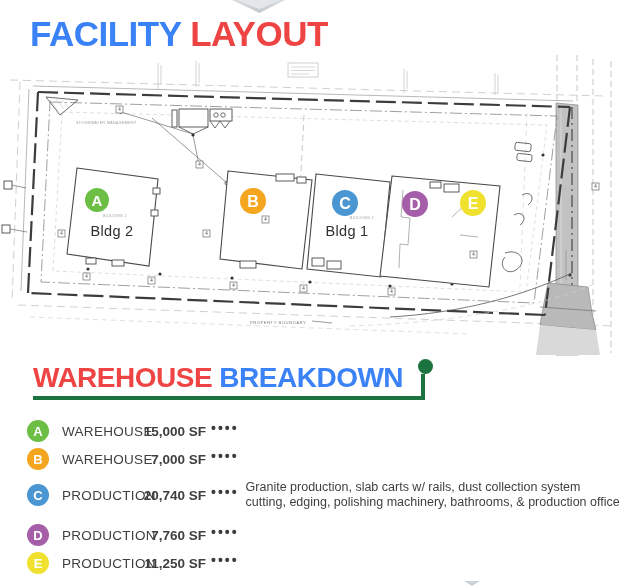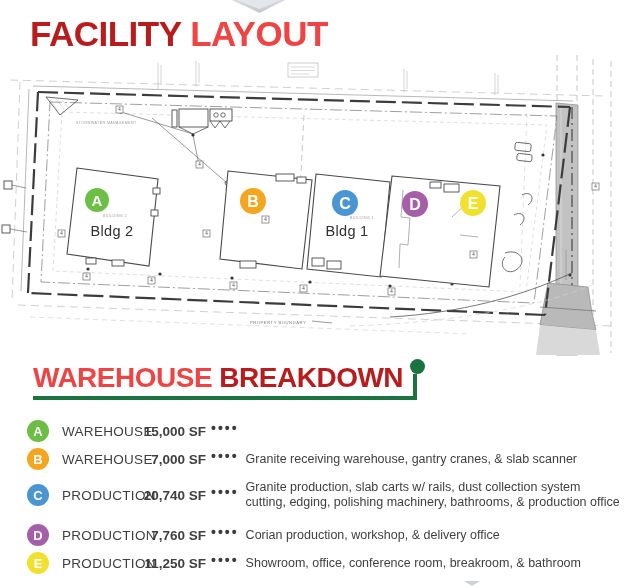--- a/index.html
+++ b/index.html
@@ -9,21 +9,21 @@
   }
   
   .chevron{position:absolute;left:232px;top:0;width:53px;height:13px;
     background:linear-gradient(180deg,#d7dbdf 0%,#c3c8ce 100%);
     clip-path:polygon(0 0,100% 0,52% 100%);}
   .chevron-inner{position:absolute;left:4px;top:0;width:45px;height:9px;
     background:#e4e7ea;clip-path:polygon(0 0,100% 0,52% 100%);}
   
   .page-title{position:absolute;left:30px;top:14px;font-size:35px;font-weight:bold;
     letter-spacing:-0.5px;white-space:nowrap;}
-  .t-green{color:#b91c1c;margin-top:48px;}
+  .t-green{color:#3b82f6;margin-top:48px;}
   .t-dark{color:#ef4444;}
   
   .plan-wrap{position:absolute;left:0;top:55px;width:626px;height:302px;}
   svg text{font-family:"Liberation Sans", sans-serif;}
   .f1{stroke:#c4c4c4;stroke-width:.8;stroke-dasharray:8 5;}
   .f2{stroke:#b9b9b9;stroke-width:.8;stroke-dasharray:6 4;}
   .f3{stroke:#d2d2d2;stroke-width:.7;stroke-dasharray:5 4;fill:none;}
   .s1{stroke:#9a9a9a;stroke-width:.7;}
   .b1{stroke:#3c3c3c;stroke-width:2.2;stroke-dasharray:20 6;fill:none;}
   .i1{stroke:#878787;stroke-width:.8;stroke-dasharray:12 3 2 3;fill:none;}
@@ -35,21 +35,21 @@
   .ld{stroke:#555;stroke-width:.6;}
   .ld8{stroke:#555;stroke-width:.8;fill:none;}
   .jd{fill:#333;}
   .co rect{fill:#fff;stroke:#6a6a6a;stroke-width:.7;}
   .co text{font-size:4.5px;fill:#444;text-anchor:middle;}
   .tinylbl{fill:#9c9c9c;letter-spacing:.4px;}
   .marker-letter{fill:#ffffff;font-weight:bold;text-anchor:middle;}
   
   .bd-header{position:absolute;left:33px;top:362px;font-size:28px;font-weight:bold;
     letter-spacing:-0.5px;white-space:nowrap;display:inline-block;
-    padding:0 10px 2px 0;border-bottom:4px solid #1B7440;}
+    padding:0 18px 2px 0;border-bottom:4px solid #1B7440;}
   .bd-riser{position:absolute;right:-4px;bottom:-4px;width:4px;height:26px;background:#1B7440;}
   .bd-dot{position:absolute;right:-12px;top:-3px;width:15px;height:15px;border-radius:50%;background:#1B7440;}
   .rows{position:absolute;left:27px;top:417px;width:594px;}
   .row{display:flex;align-items:center;height:28px;color:#3f3f3f;}
   .row.tall{height:36px;margin-top:4px;}
   .row.mt8{margin-top:8px;}
   .lcircle{width:22px;height:22px;border-radius:50%;color:#fff;font-weight:bold;
     font-size:13px;display:flex;align-items:center;justify-content:center;flex:0 0 22px;}
   .ltype{width:80px;margin-left:13px;font-size:13.5px;letter-spacing:.3px;flex:0 0 80px;}
   .lsf{width:64px;text-align:right;font-size:13.5px;flex:0 0 64px;font-weight:bold;}
@@ -289,45 +289,42 @@
     <div class="ltype">WAREHOUSE</div>
     <div class="lsf">15,000 SF</div>
     <div class="ldots">••••</div>
   </div>
 
   <div class="row">
     <div class="lcircle" style="background: rgb(245, 166, 31);">B</div>
     <div class="ltype">WAREHOUSE</div>
     <div class="lsf">7,000 SF</div>
     <div class="ldots">••••</div>
-    <div class="ldesc">Granite receiving warehouse, gantry cranes, &amp; slab scanner</div>
   </div>
 
   <div class="row tall">
     <div class="lcircle" style="background: rgb(74, 150, 210);">C</div>
     <div class="ltype">PRODUCTION</div>
     <div class="lsf">20,740 SF</div>
     <div class="ldots">••••</div>
     <div class="ldesc">
       <div>Granite production, slab carts w/ rails, dust collection system</div>
       <div>cutting, edging, polishing machinery, bathrooms, &amp; production office</div>
     </div>
   </div>
 
   <div class="row mt8">
     <div class="lcircle" style="background: rgb(165, 95, 169);">D</div>
     <div class="ltype">PRODUCTION</div>
     <div class="lsf">7,760 SF</div>
     <div class="ldots">••••</div>
-    <div class="ldesc">Corian production, workshop, &amp; delivery office</div>
   </div>
 
   <div class="row">
     <div class="lcircle" style="background: rgb(240, 225, 47);">E</div>
     <div class="ltype">PRODUCTION</div>
     <div class="lsf">11,250 SF</div>
     <div class="ldots">••••</div>
-    <div class="ldesc">Showroom, office, conference room, breakroom, &amp; bathroom</div>
   </div>
 
 </div>
 
 <div class="sliver"></div>
 
 </body></html>

